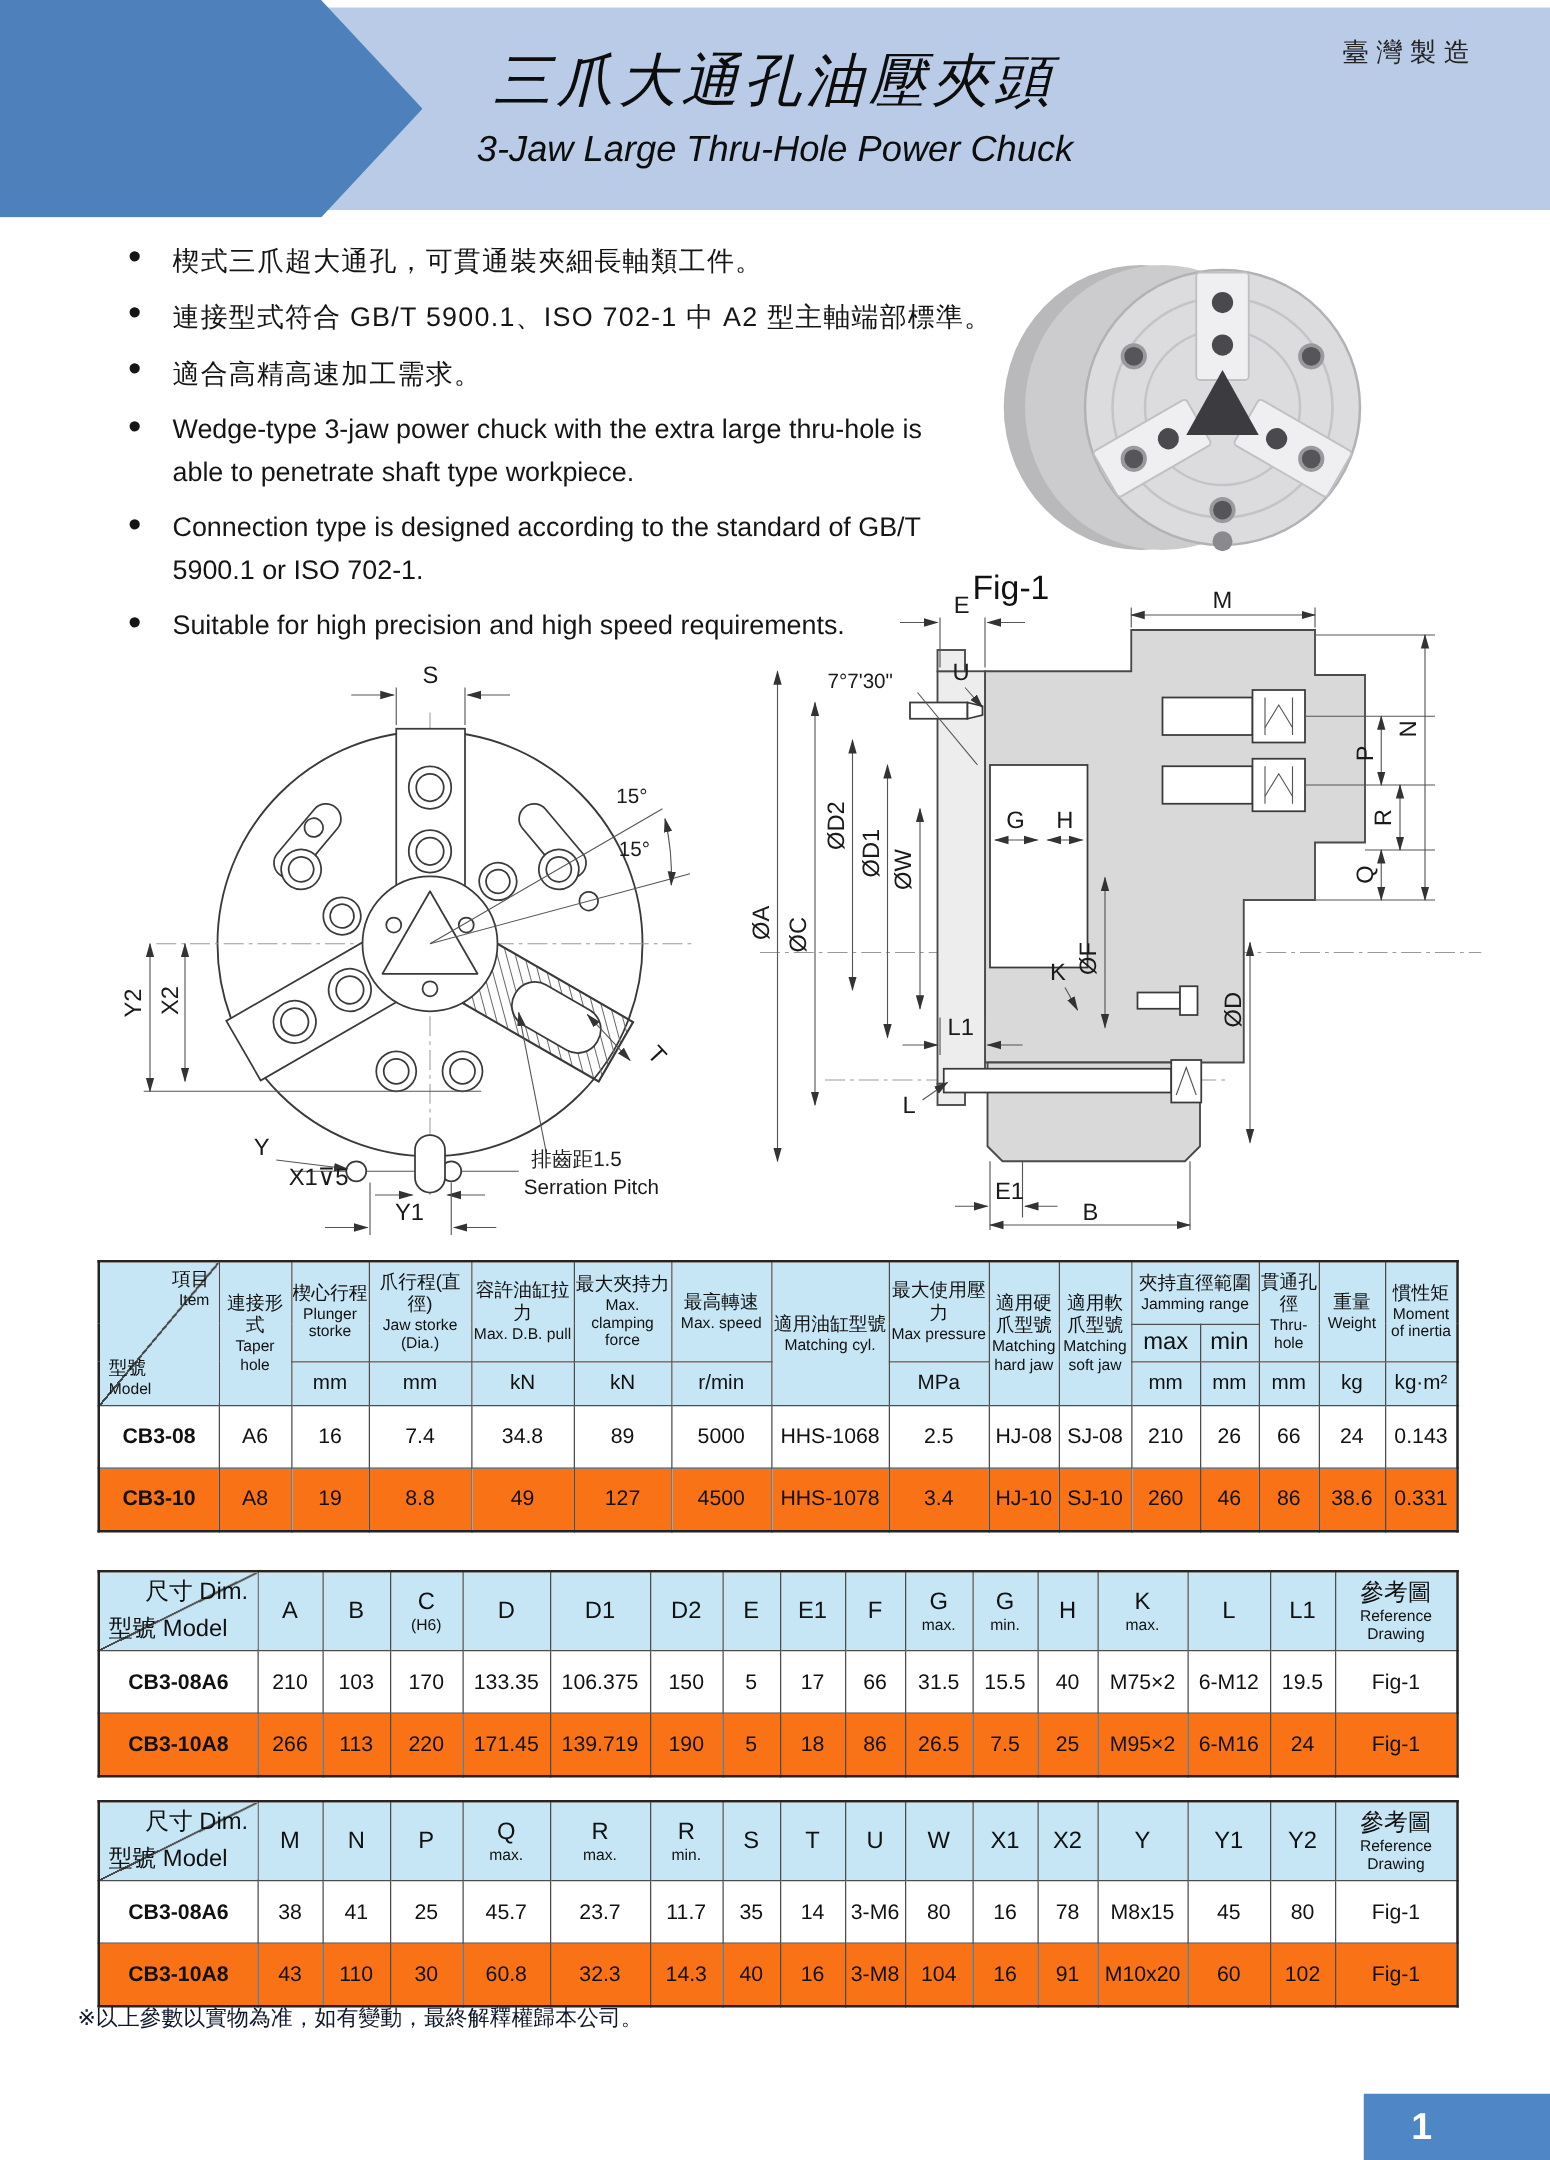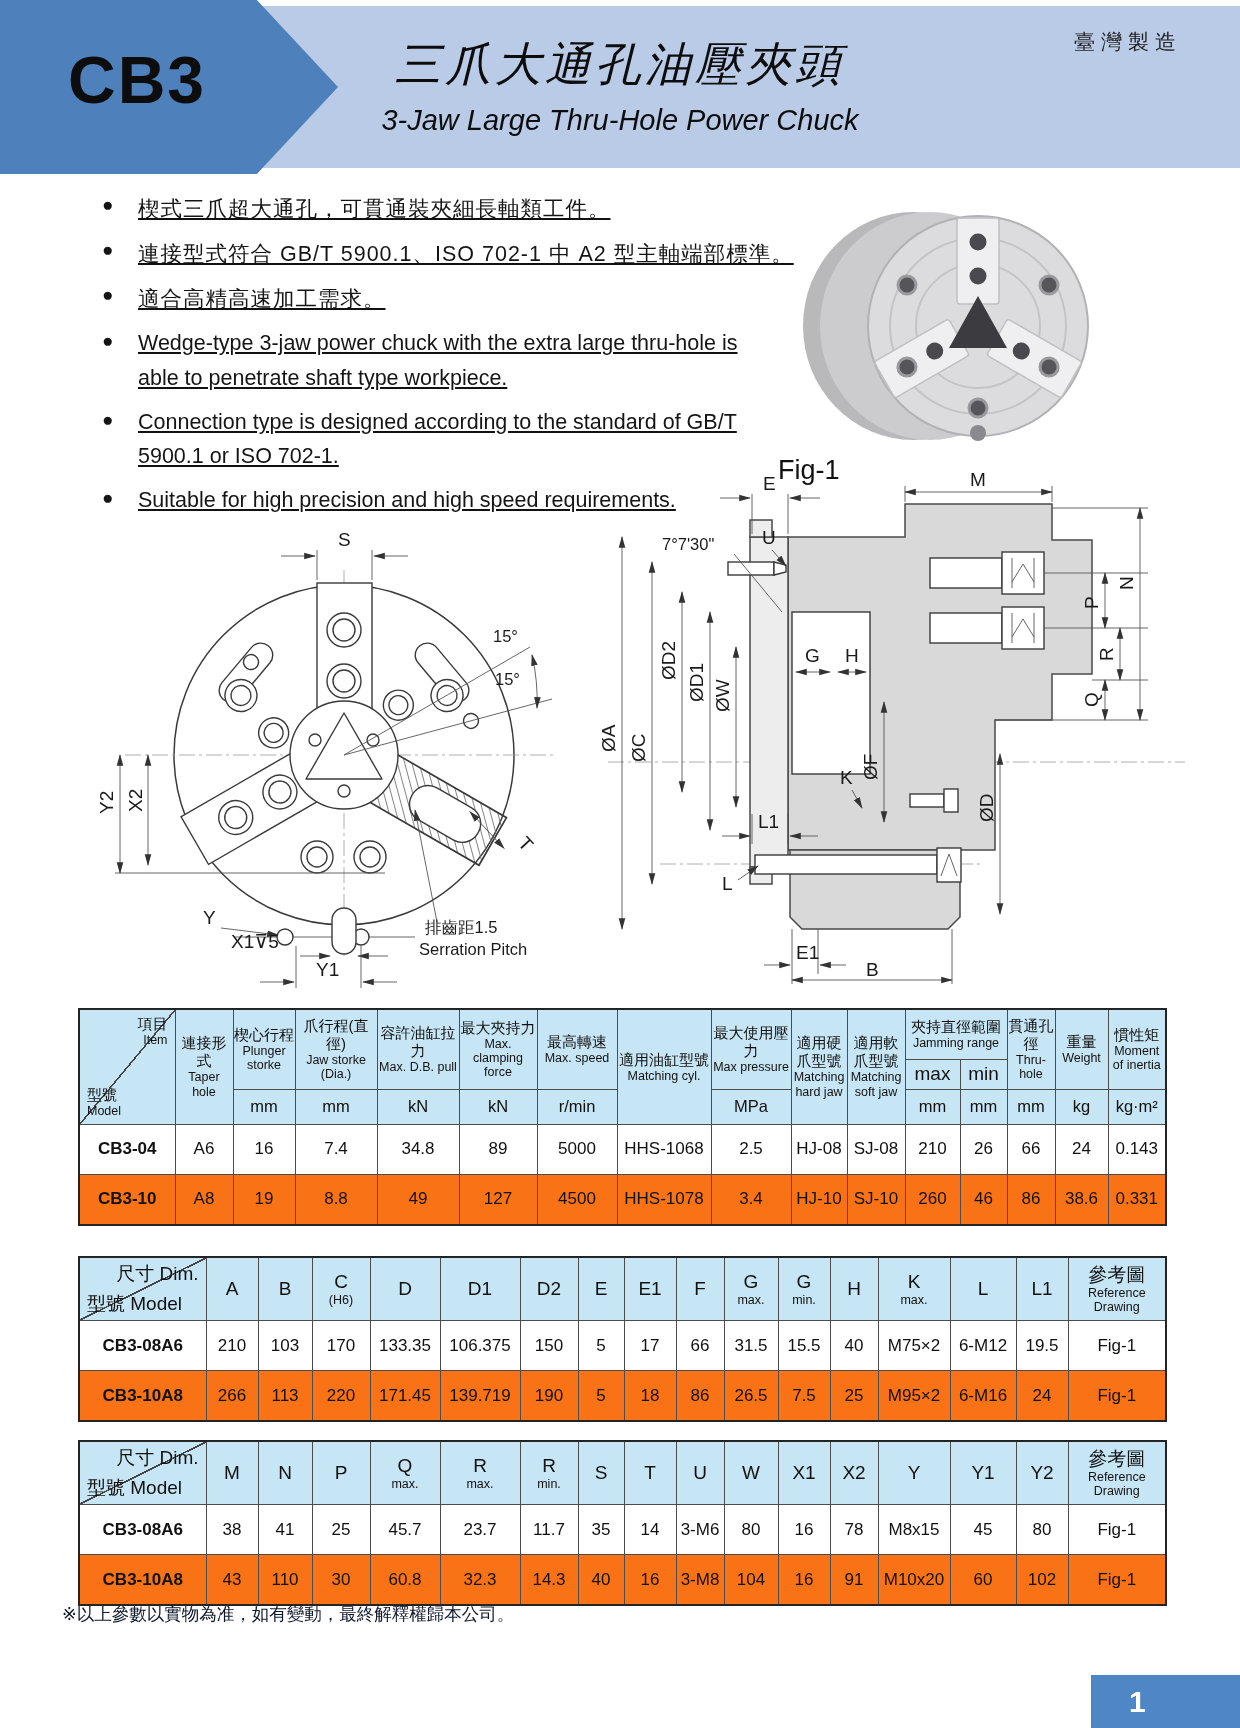--- a/index.html
+++ b/index.html
@@ -8,21 +8,21 @@
   
   .band{position:absolute;left:0;top:6px;width:1240px;height:162px;background:#b9cbe6;}
   .arrow{position:absolute;left:0;top:0;width:338px;height:174px;background:#4e80bb;
          clip-path:polygon(0 0,76% 0,100% 50%,76% 100%,0 100%);}
   .code{position:absolute;left:68px;top:42px;font-size:66px;font-weight:600;letter-spacing:2px;color:#0d0d0d;}
   .titles{position:absolute;left:340px;top:34px;width:560px;text-align:center;font-style:italic;}
   .title-zh{font-size:46px;letter-spacing:4px;color:#0d0d0d;}
   .title-en{font-size:29px;margin-top:8px;color:#0d0d0d;}
   .made-in{position:absolute;right:58px;top:28px;font-size:21px;letter-spacing:6px;color:#222;}
   
-  .feat{position:absolute;left:102px;list-style:none;margin:0;padding:0;text-decoration:underline;}
+  .feat{position:absolute;left:102px;list-style:none;margin:0;padding:0;}
   .feat li{position:relative;padding-left:36px;font-size:21.5px;color:#151515;}
   .feat li::before{content:"●";position:absolute;left:0;top:0;font-size:19px;}
   .feat-zh{top:194px;}
   .feat-zh li{margin-bottom:16px;letter-spacing:1px;}
   .feat-en{top:326px;width:680px;}
   .feat-en li{margin-bottom:9px;line-height:1.62;}
   
   .photo{position:absolute;left:795px;top:190px;}
   
   .figcap{position:absolute;left:778px;top:455px;font-size:27px;color:#111;}
@@ -61,21 +61,20 @@
   .pagebox{position:absolute;left:1091px;top:1675px;width:149px;height:53px;background:#4e86c6;
            color:#fff;font-size:30px;font-weight:bold;line-height:53px;padding-left:38px;box-sizing:border-box;}
 </style>
 </head>
 <body>
 
 <div class="page">
 
   <div class="band"></div>
   <div class="arrow"></div>
-  <div class="code">CB3</div>
   <div class="titles">
     <div class="title-zh">三爪大通孔油壓夾頭</div>
     <div class="title-en">3-Jaw Large Thru-Hole Power Chuck</div>
   </div>
   <div class="made-in">臺灣製造</div>
 
   <ul class="feat feat-zh">
     <li>楔式三爪超大通孔，可貫通裝夾細長軸類工件。</li>
     <li>連接型式符合 GB/T 5900.1、ISO 702-1 中 A2 型主軸端部標準。</li>
     <li>適合高精高速加工需求。</li>
@@ -434,21 +433,21 @@
       <th class="unit">kN</th>
       <th class="unit">r/min</th>
       <th class="unit">MPa</th>
       <th class="unit">mm</th>
       <th class="unit">mm</th>
       <th class="unit">mm</th>
       <th class="unit">kg</th>
       <th class="unit">kg·m²</th>
     </tr>
     <tr>
-      <td class="model">CB3-04</td>
+      <td class="model">CB3-08</td>
       <td>A6</td>
       <td>16</td>
       <td>7.4</td>
       <td>34.8</td>
       <td>89</td>
       <td>5000</td>
       <td>HHS-1068</td>
       <td>2.5</td>
       <td>HJ-08</td>
       <td>SJ-08</td>

